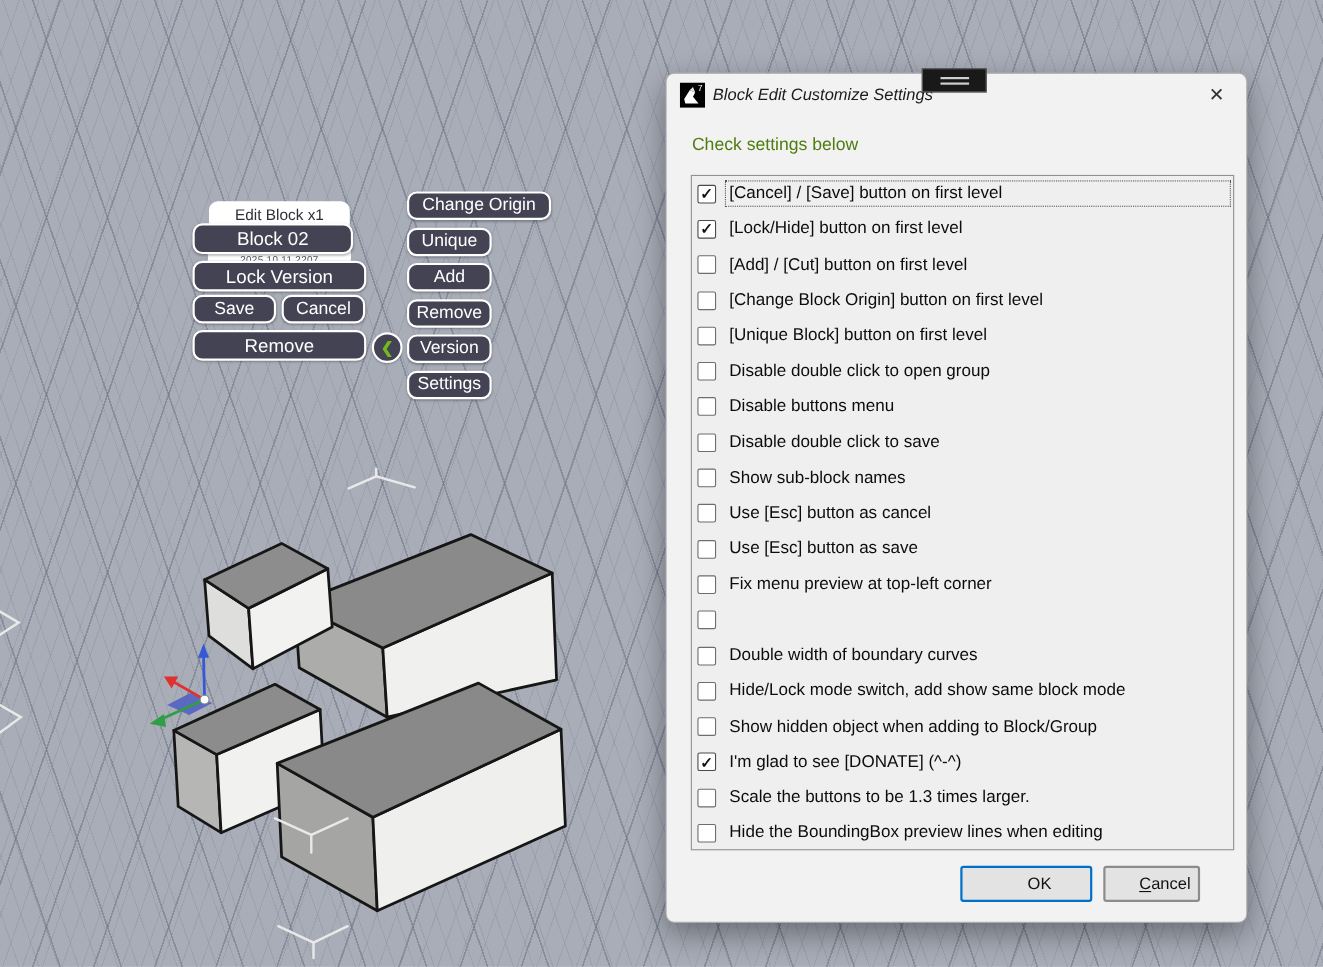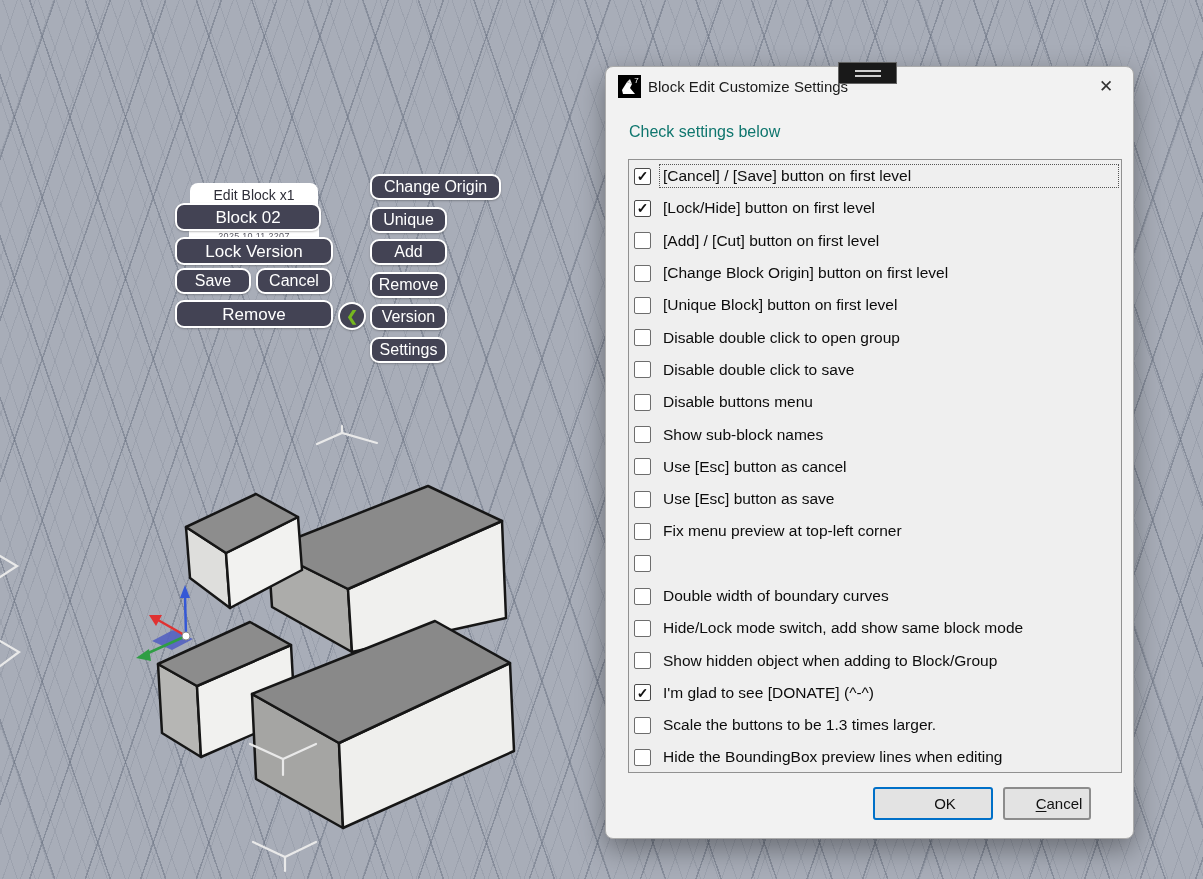--- a/index.html
+++ b/index.html
@@ -66,25 +66,25 @@
 
   
   .dialog {
     position:absolute; left:605px; top:66px; width:529px; height:773px;
     background:#f2f2f2; border:1px solid #ababab; border-radius:8px;
     box-shadow:0 10px 28px rgba(0,0,0,.38); z-index:20;
   }
   .titlebar { position:absolute; left:0; top:0; right:0; height:38px;
     display:flex; align-items:center; padding-left:12px; }
   .appicon { width:23px; height:23px; margin-right:7px; flex:0 0 auto; }
-  .title { font-size:15px; color:#1b1b1b; }
+  .title { font-size:15px; color:#1b1b1b;font-style:italic; }
   .close-btn { position:absolute; right:16px; top:8px; width:22px; height:22px;
     display:flex; align-items:center; justify-content:center;
     font-size:17px; color:#333; cursor:pointer; }
-  .subtitle { position:absolute; left:23px; top:56px; font-size:16px; color:#0f766e;text-align:center; }
+  .subtitle { position:absolute; left:23px; top:56px; font-size:16px; color:#4d7c0f;text-align:center; }
 
   .settings-list {
     position:absolute; left:22px; top:92px; width:494px; height:614px;
     background:#efefef; border:1px solid #919191; overflow:hidden;
   }
   .row { display:flex; align-items:center; height:32.3px; padding-left:5px; cursor:default; }
   .cb {
     flex:0 0 auto; width:17px; height:17px;
     background:#fff; border:1px solid #6d6d6d; border-radius:2px;
     display:flex; align-items:center; justify-content:center;
@@ -215,25 +215,25 @@
         <div class="row">
           <span class="cb"></span>
           <span class="label-wrap">[Unique Block] button on first level</span>
         </div>
         <div class="row">
           <span class="cb"></span>
           <span class="label-wrap">Disable double click to open group</span>
         </div>
         <div class="row">
           <span class="cb"></span>
+          <span class="label-wrap">Disable buttons menu</span>
+        </div>
+        <div class="row">
+          <span class="cb"></span>
           <span class="label-wrap">Disable double click to save</span>
-        </div>
-        <div class="row">
-          <span class="cb"></span>
-          <span class="label-wrap">Disable buttons menu</span>
         </div>
         <div class="row">
           <span class="cb"></span>
           <span class="label-wrap">Show sub-block names</span>
         </div>
         <div class="row">
           <span class="cb"></span>
           <span class="label-wrap">Use [Esc] button as cancel</span>
         </div>
         <div class="row">

